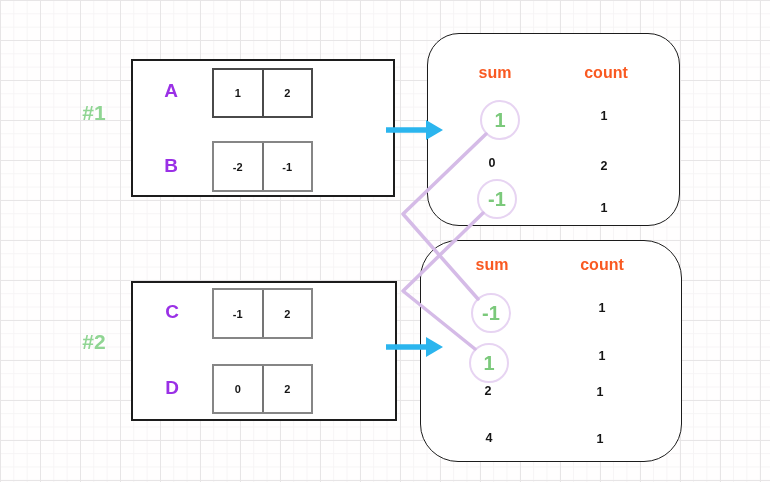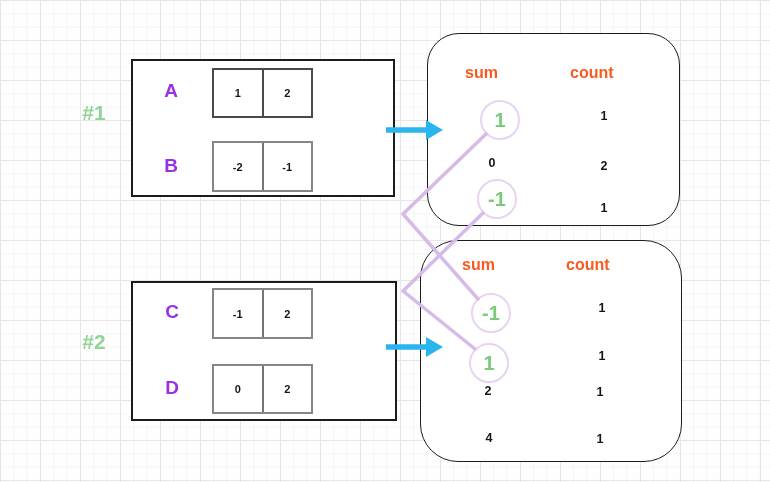--- a/index.html
+++ b/index.html
@@ -41,21 +41,21 @@
     flex:1;display:flex;align-items:center;justify-content:center;
     font-size:11px;font-weight:600;color:#151515;
   }
   .cell:last-child{border-right:none !important;}
   .result-panel{
     background:#fff;border:1.7px solid #1c1c1c;box-sizing:border-box;
   }
   .panel-1{border-radius:32px;}
   .panel-2{border-radius:38px;}
   .col-hdr{
-    height:22px;line-height:22px;text-align:left;
+    height:22px;line-height:22px;text-align:center;
     font-size:16px;font-weight:600;color:#f95a22;
   }
   .sum-circle{
     width:40px;height:40px;box-sizing:border-box;border-radius:50%;
     border:2px solid #e7d4f2;background:transparent;
     display:flex;align-items:center;justify-content:center;
     font-size:20px;font-weight:600;color:#7bc97b;
   }
   .num{
     width:40px;height:22px;line-height:22px;text-align:center;

